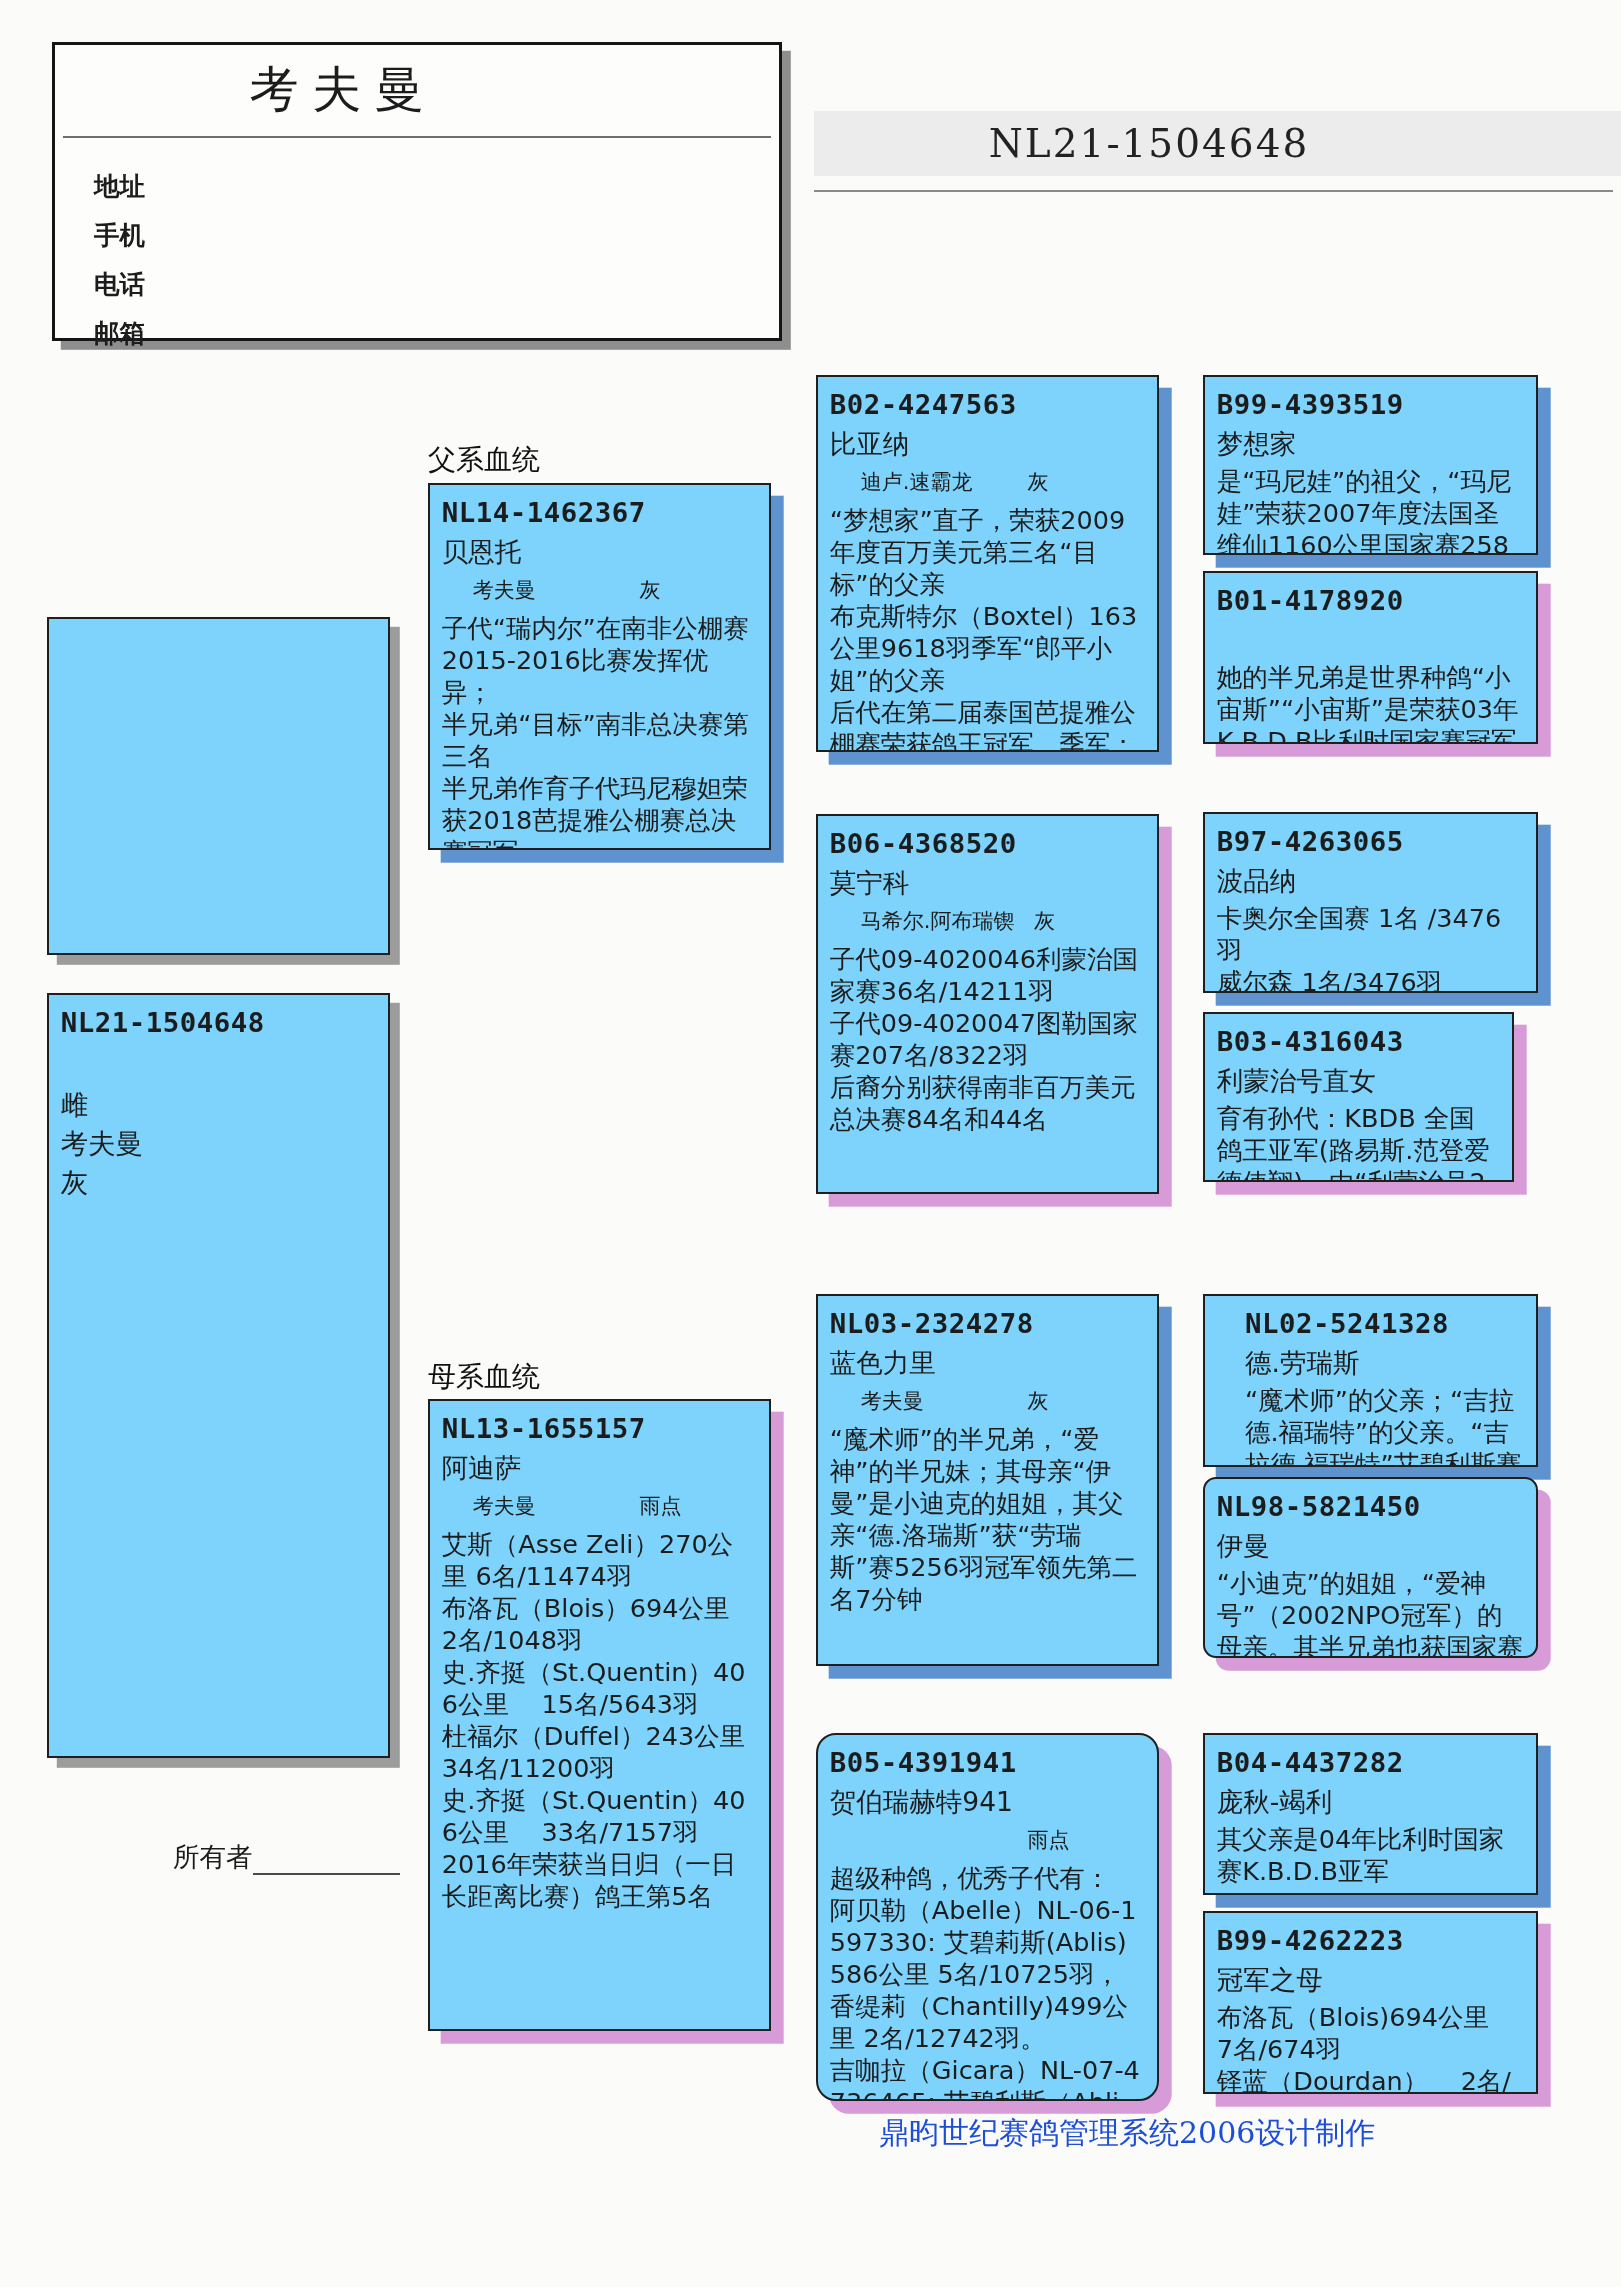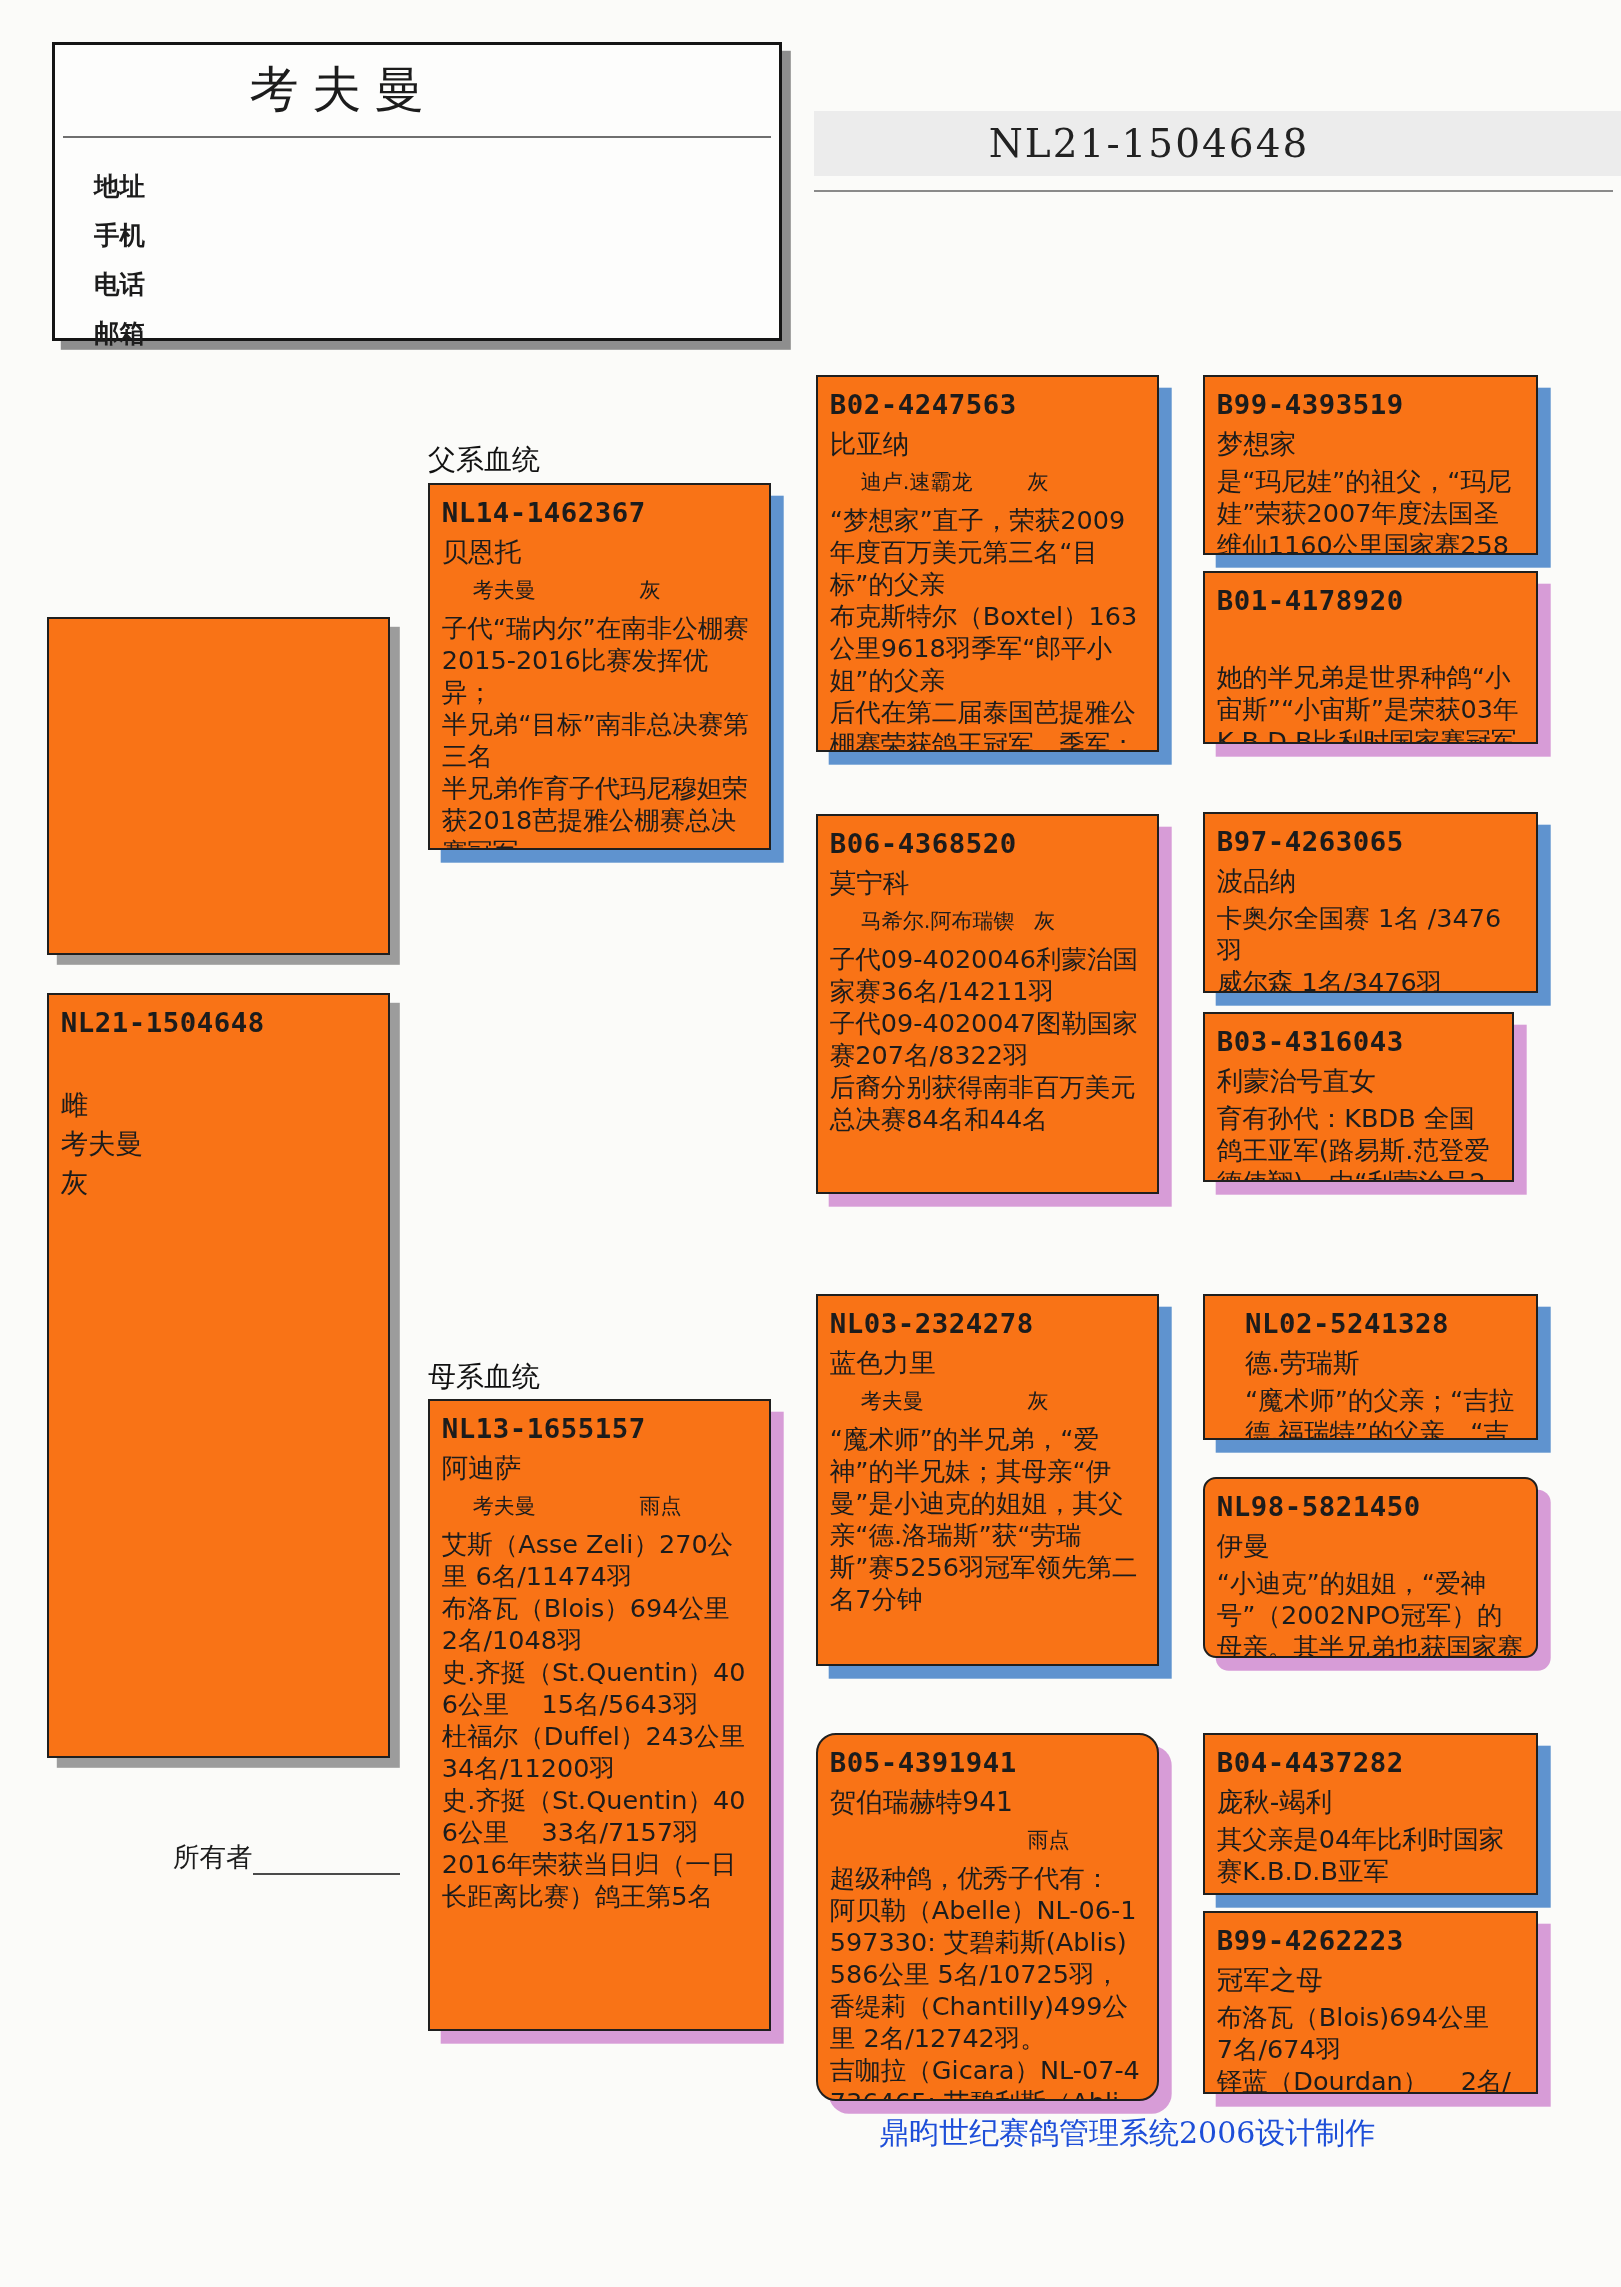--- a/index.html
+++ b/index.html
@@ -26,21 +26,21 @@
     position:absolute;left:814px;top:111px;width:808px;height:65px;
     background:#ececec;display:flex;align-items:center;justify-content:center;
   }
   .ring-banner span{
     font-family:"DejaVu Serif",serif;font-size:39px;letter-spacing:2px;
     transform:translateX(-69px);color:#222;
   }
   .banner-rule{position:absolute;left:814px;top:190px;width:799px;border-top:2px solid #8a8a8a;}
   
   .pbox{
-    position:absolute;background:#f97316;border:2.9px solid #1f1f1f;
+    position:absolute;background:#7dd3fc;border:2.9px solid #1f1f1f;
     padding:7.8px 11.8px;box-sizing:border-box;overflow:hidden;
   }
   .pbox.blue{box-shadow:12.7px 12.7px 0 0 #5f93cf;}
   .pbox.pink{box-shadow:12.7px 12.7px 0 0 #d79cd7;}
   .pbox.gray{box-shadow:9.8px 9.8px 0 0 #9c9c9c;}
   .ring{
     font-family:"DejaVu Sans Mono",monospace;font-weight:bold;
     font-size:27.4px;line-height:39px;letter-spacing:0.5px;white-space:nowrap;
   }
   .pname{font-size:26.5px;line-height:39px;min-height:39px;}
@@ -197,21 +197,21 @@
 威尔森 1名/3476羽
 波品纳全国赛 19名/5.852 羽</div>
   </div>
 
   <div class="pbox pink" style="left:1203px;top:1012px;width:311px;height:170px;">
     <div class="ring">B03-4316043</div>
     <div class="pname">利蒙治号直女</div>
     <div class="ptext">育有孙代：KBDB 全国鸽王亚军(路易斯.范登爱德使翔)，由“利蒙治号261/91” x “玛丽号” 作育</div>
   </div>
 
-  <div class="pbox blue" style="left:1203px;top:1294px;width:335px;height:146px;padding-left:40px;">
+  <div class="pbox blue" style="left:1203px;top:1294px;width:335px;height:173px;padding-left:40px;">
     <div class="ring">NL02-5241328</div>
     <div class="pname">德.劳瑞斯</div>
     <div class="ptext">“魔术师”的父亲；“吉拉德.福瑞特”的父亲。“吉拉德.福瑞特”艾碧利斯赛10609羽冠军</div>
   </div>
 
   <div class="pbox pink" style="left:1203px;top:1477px;width:335px;height:181px;border-radius:13px;">
     <div class="ring">NL98-5821450</div>
     <div class="pname">伊曼</div>
     <div class="ptext">“小迪克”的姐姐，“爱神号”（2002NPO冠军）的母亲。其半兄弟也获国家赛冠军</div>
   </div>

